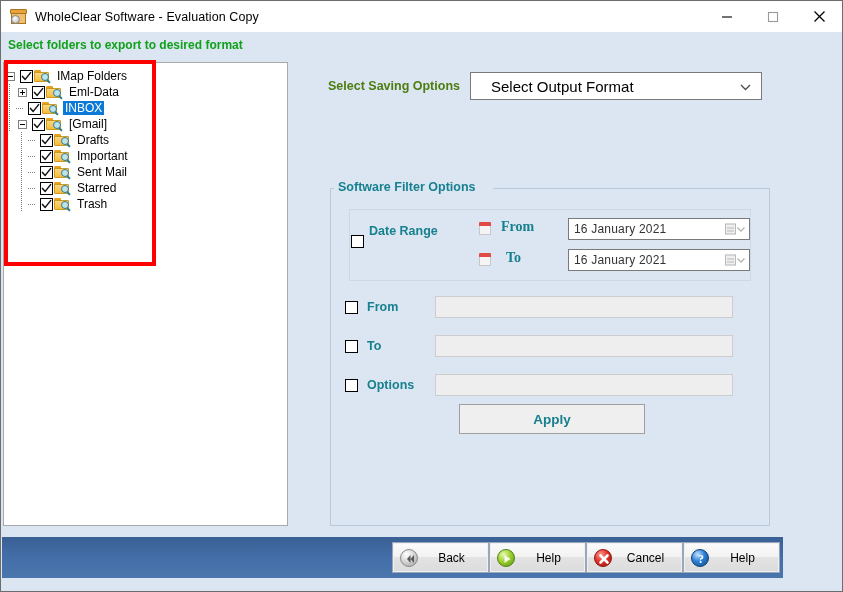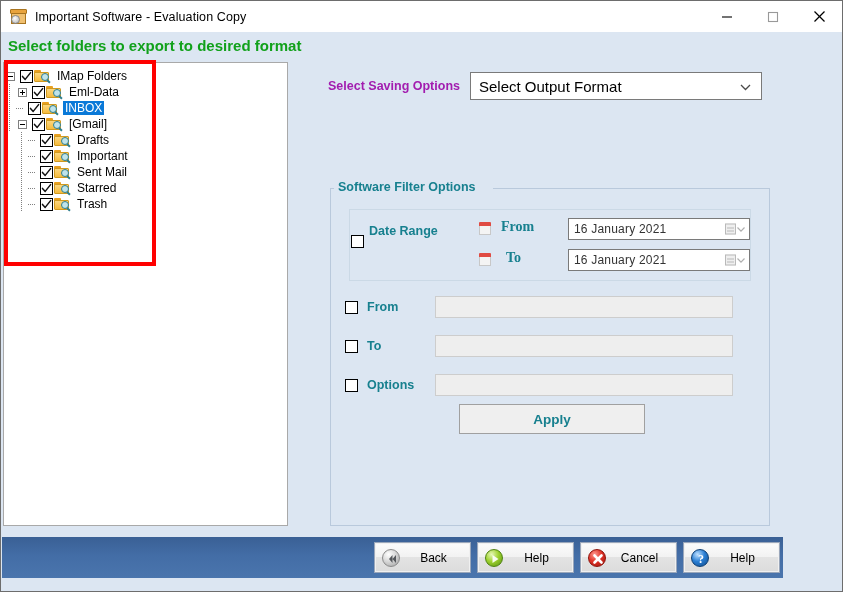--- a/index.html
+++ b/index.html
@@ -81,21 +81,21 @@
   
   #subheader {
     position: absolute;
     left: 1px; top: 31px;
     width: 840px; height: 26px;
     background: #dce6f2;
     display: flex;
     align-items: center;
   }
   #subheader-text {
-    font-size: 15px;
+    font-size: 12px;
     font-weight: bold;
     color: #11a11b;
     padding-left: 6px;
     white-space: nowrap;
   }
 
   
   #tree-panel {
     position: absolute;
     left: 2px; top: 61px;
@@ -232,37 +232,37 @@
   #saving-row {
     position: absolute;
     left: 327px; top: 70px;
     width: 440px; height: 30px;
     display: flex;
     align-items: center;
   }
   #saving-label {
     font-size: 12.5px;
     font-weight: bold;
-    color: #a21caf;
+    color: #4d7c0f;
     white-space: nowrap;
     flex: none;
   }
   #format-combo {
     margin-left: 10px;
     width: 292px; height: 28px;
     background: #ffffff;
     border: 1px solid #7a7a7a;
     display: flex;
     align-items: center;
     position: relative;
   }
   #format-value {
     font-size: 15px;
     color: #000000;
-    padding-left: 8px;
+    padding-left: 20px;
     white-space: nowrap;
   }
   #format-arrow {
     position: absolute;
     right: 10px; top: 50%;
     transform: translateY(-50%);
   }
 
   
   #filter-group {
@@ -434,21 +434,21 @@
     width: 781px; height: 41px;
     background: linear-gradient(to bottom, #3a6095 0%, #436da6 45%, #4a75ad 100%);
     display: flex;
     align-items: center;
     justify-content: flex-end;
     padding-right: 4px;
   }
   .navbtn {
     height: 29px;
     width: 95px;
-    margin-left: 8px;
+    margin-left: 2px;
     background: linear-gradient(to bottom, #fbfbfb 0%, #f2f2f2 48%, #e3e3e3 50%, #dcdcdc 100%);
     border: 1px solid #f0f0f0;
     outline: 1px solid #9aa7bb;
     display: flex;
     align-items: center;
     flex: none;
     gap: 8px;
   }
   .navbtn .nicon {
     width: 18px; height: 18px;
@@ -493,21 +493,21 @@
 <body>
 
 <div id="window">
 
   <div id="titlebar">
     <div id="app-icon">
       <div class="box-top"></div>
       <div class="box-body"></div>
       <div class="disc"></div>
     </div>
-    <div id="title-text">Important Software - Evaluation Copy</div>
+    <div id="title-text">WholeClear Software - Evaluation Copy</div>
     <div id="winbtns">
       <div class="winbtn">
         <svg width="12" height="12" viewBox="0 0 12 12">
             <line x1="1" y1="6" x2="11" y2="6" stroke="#000" stroke-width="1.1"></line>
           </svg>
       </div>
       <div class="winbtn">
         <svg width="12" height="12" viewBox="0 0 12 12">
             <rect x="1.5" y="1.5" width="9" height="9" fill="none" stroke="#999" stroke-width="1.1"></rect>
           </svg>

